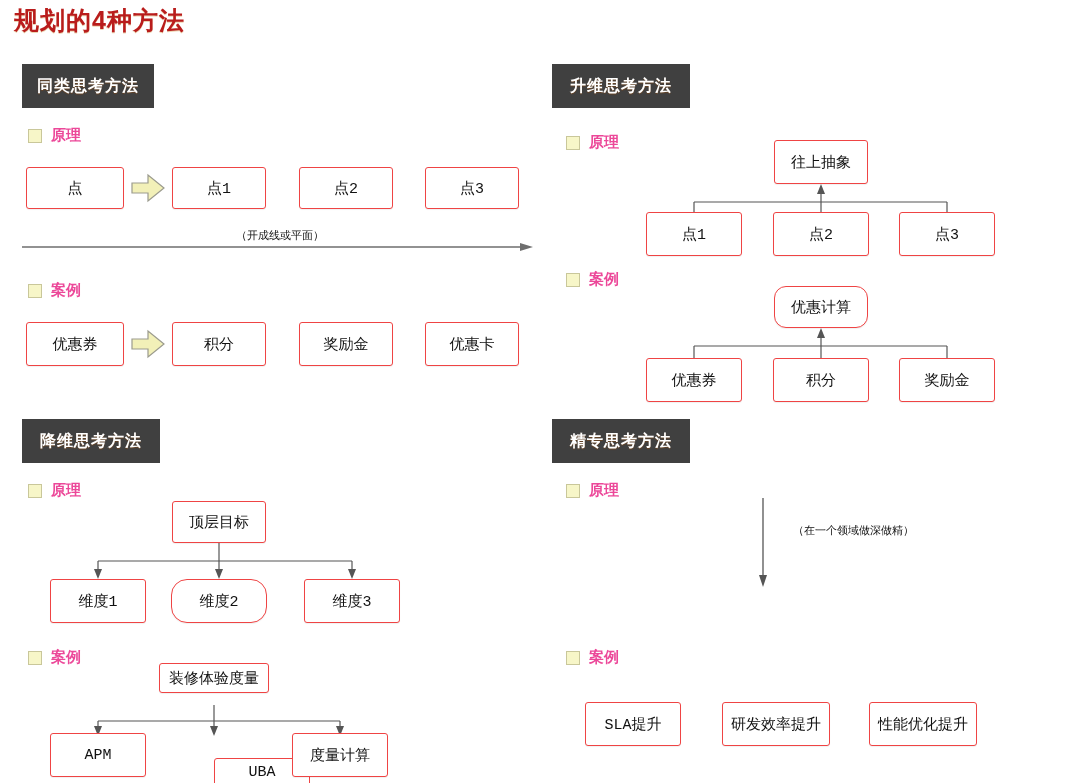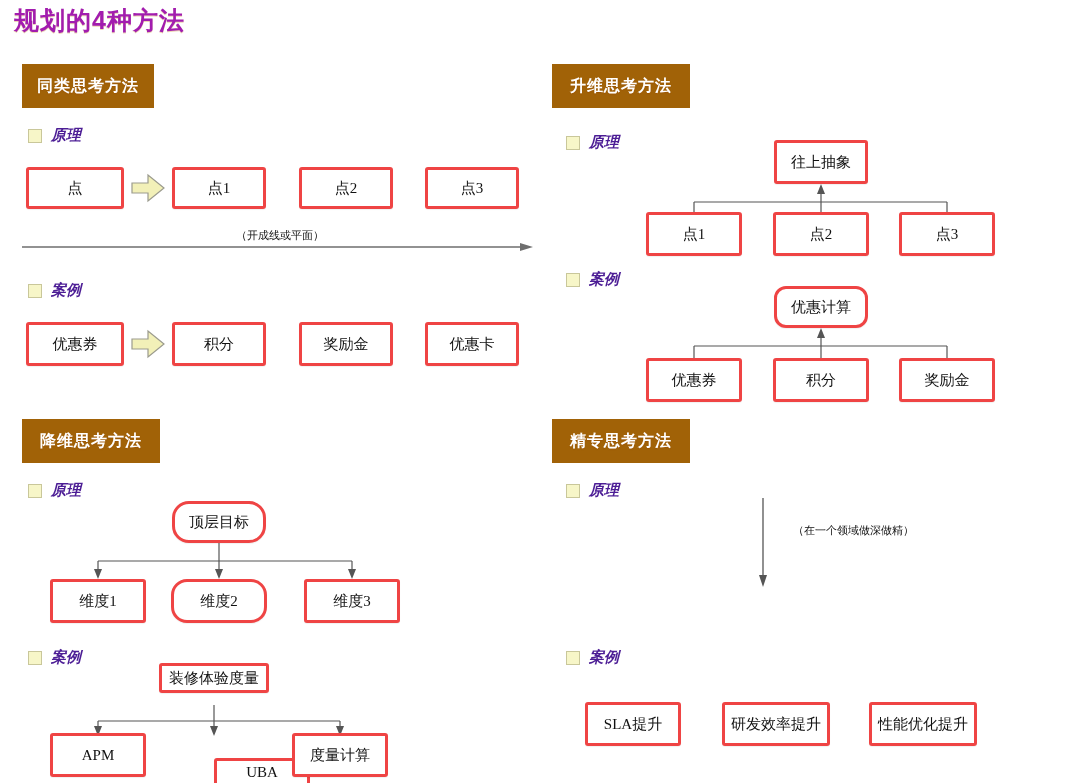--- a/index.html
+++ b/index.html
@@ -10,52 +10,52 @@
   }
   #canvas{position:relative;width:1080px;height:783px;}
 
   .abs{position:absolute;}
 
   
   .page-title{
     left:14px;top:4px;
     font-family:"Liberation Sans","DejaVu Sans",sans-serif;
     font-size:25px;font-weight:bold;letter-spacing:1px;
-    color:#a21caf;
+    color:#b91c1c;
     text-shadow:0 1px 0 rgba(200,140,40,.35);
     white-space:nowrap;
   }
 
   
   .badge{
-    background:#a16207;color:#ffffff;
+    background:#404040;color:#ffffff;
     font-family:"Liberation Serif","DejaVu Serif",serif;
     font-weight:bold;font-size:16px;letter-spacing:1px;
     display:flex;align-items:center;justify-content:center;
     text-shadow:0 1px 1px rgba(150,70,0,.45);
     box-sizing:border-box;
   }
 
   
   .check-row{display:flex;align-items:center;gap:9px;white-space:nowrap;}
   .check-box{
     width:14px;height:14px;background:#f7f6c8;
     border:1px solid #c9c79a;box-sizing:border-box;flex:0 0 auto;
   }
   .check-label{
     font-family:"Liberation Serif","DejaVu Serif",serif;
-    font-size:15px;font-weight:bold;color:#4c1d95;font-style:italic;
+    font-size:15px;font-weight:bold;color:#ec4899;
   }
 
   
   .node{
     box-sizing:border-box;
-    border:3px solid #ef4444;border-radius:3px;background:#ffffff;
+    border:1px solid #ef4444;border-radius:3px;background:#ffffff;
     display:flex;align-items:center;justify-content:center;
-    font-family:Liberation Serif, serif;
+    font-family:Liberation Mono, monospace;
     font-size:15px;color:#111;white-space:nowrap;
     box-shadow:0 1px 1px rgba(0,0,0,.06);
   }
 
   
   .block-arrow{
     width:30px;height:30px;
   }
 
   
@@ -162,21 +162,21 @@
   <div class="abs node" style="left:773px;top:358px;width:96px;height:44px;">积分</div>
   <div class="abs node" style="left:899px;top:358px;width:96px;height:44px;">奖励金</div>
 
   <div class="abs badge" style="left:22px;top:419px;width:138px;height:44px;">降维思考方法</div>
 
   <div class="abs check-row" style="left:28px;top:481px;">
     <span class="check-box"></span>
     <span class="check-label">原理</span>
   </div>
 
-  <div class="abs node" style="left:172px;top:501px;width:94px;height:42px;border-radius:17px;">顶层目标</div>
+  <div class="abs node" style="left:172px;top:501px;width:94px;height:42px;">顶层目标</div>
 
   <div class="abs" style="left:40px;top:543px;">
     <svg width="330" height="36" viewBox="0 0 330 36">
       <line x1="179" y1="0" x2="179" y2="18" stroke="#555" stroke-width="1.2"></line>
       <line x1="58" y1="18" x2="312" y2="18" stroke="#555" stroke-width="1.2"></line>
       <line x1="58" y1="18" x2="58" y2="29" stroke="#555" stroke-width="1.2"></line>
       <polygon points="58,36 54,26 62,26" fill="#555"></polygon>
       <line x1="179" y1="18" x2="179" y2="29" stroke="#555" stroke-width="1.2"></line>
       <polygon points="179,36 175,26 183,26" fill="#555"></polygon>
       <line x1="312" y1="18" x2="312" y2="29" stroke="#555" stroke-width="1.2"></line>

